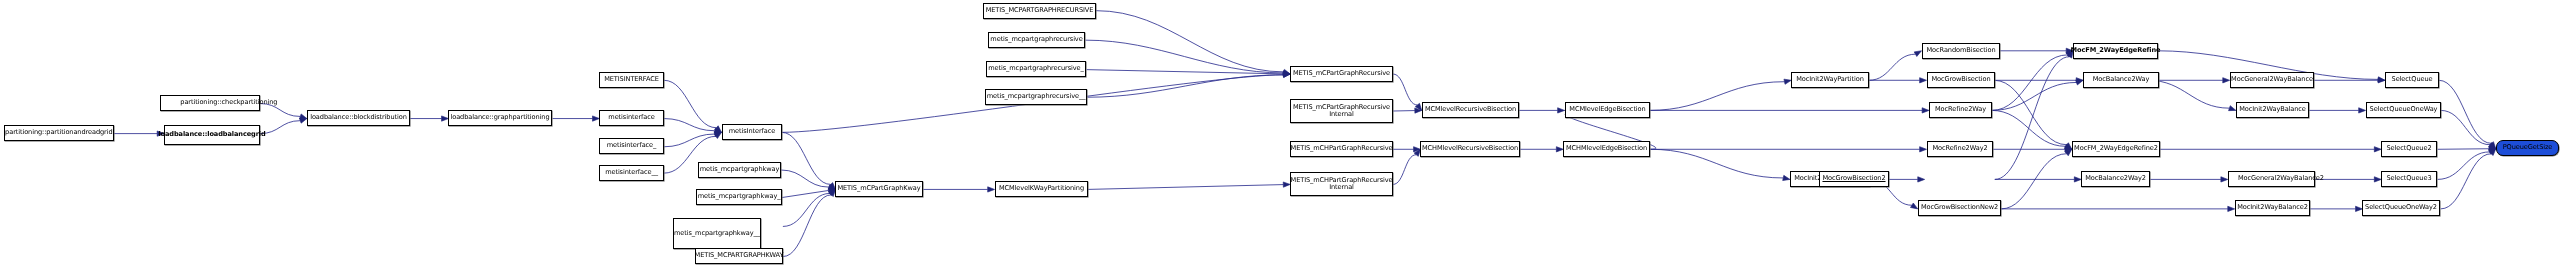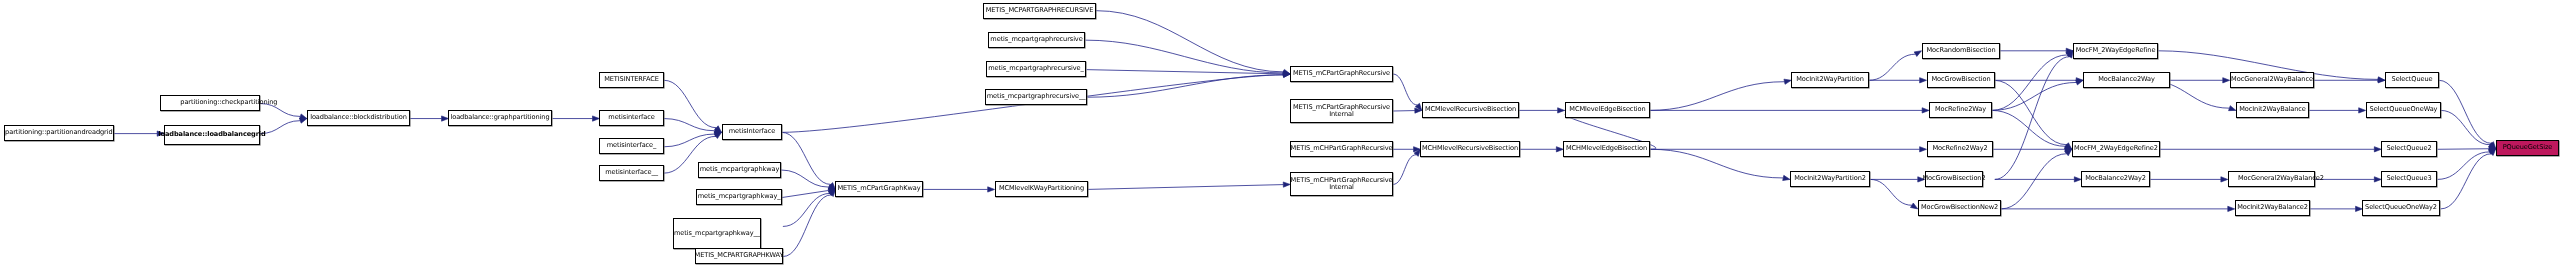--- a/index.html
+++ b/index.html
@@ -24,21 +24,22 @@
     text-align:center;
     font-size:6.6px;
     line-height:7.5px;
     letter-spacing:-0.1px;
     white-space:pre;
     box-shadow:0.6px 0.6px 0 0 #757575;
     padding:0 1.3px;
     z-index:3;
   }
   .node.highlight{
-    background:#be185d;
+    background:#1d4ed8;
+    border-radius:7px;
   }
   #edges{
     position:absolute;
     left:0;top:0;
     width:2576px;height:276px;
     z-index:1;
     pointer-events:none;
   }
   #edges path{fill:none;stroke:#26298c;stroke-width:1.3px;}
   #edges polygon{fill:#1f2478;stroke:#1f2478;stroke-width:1px;}
@@ -200,24 +201,24 @@
     <div class="node" style="left: 1422px; top: 102px; width: 97px; height: 16.3px;">MCMlevelRecursiveBisection</div>
     <div class="node" style="left: 1420px; top: 141px; width: 100px; height: 16.3px;">MCHMlevelRecursiveBisection</div>
     <div class="node" style="left: 1565px; top: 102px; width: 85px; height: 16.3px;">MCMlevelEdgeBisection</div>
     <div class="node" style="left: 1563px; top: 141px; width: 87px; height: 16.3px;">MCHMlevelEdgeBisection</div>
     <div class="node" style="left: 1791px; top: 72px; width: 78px; height: 16.3px;">MocInit2WayPartition</div>
     <div class="node" style="left: 1790px; top: 171px; width: 80px; height: 16.3px;">MocInit2WayPartition2</div>
     <div class="node" style="left: 1922px; top: 43px; width: 78px; height: 16.3px;">MocRandomBisection</div>
     <div class="node" style="left: 1927px; top: 72px; width: 68px; height: 16.3px;">MocGrowBisection</div>
     <div class="node" style="left: 1929px; top: 102px; width: 63px; height: 16.3px;">MocRefine2Way</div>
     <div class="node" style="left: 1927px; top: 141px; width: 66px; height: 16.3px;">MocRefine2Way2</div>
-    <div class="node" style="left: 1925px; top: 171px; width: 58px; height: 16.3px;">MocGrowBisection2</div>
+    <div class="node" style="left: 1819px; top: 171px; width: 70px; height: 16.3px; text-decoration: underline;">MocGrowBisection2</div>
     <div class="node" style="left: 1918px; top: 200px; width: 83px; height: 16.3px;">MocGrowBisectionNew2</div>
-    <div class="node" style="left: 2073px; top: 43px; width: 85px; height: 16.3px;">MocFM_2WayEdgeRefine</div>
-    <div class="node" style="left: 2083px; top: 72px; width: 87px; height: 16.3px;">MocBalance2Way</div>
+    <div class="node" style="left: 2073px; top: 43px; width: 85px; height: 16.3px; font-weight: bold;">MocFM_2WayEdgeRefine</div>
+    <div class="node" style="left: 2083px; top: 72px; width: 76px; height: 16.3px;">MocBalance2Way</div>
     <div class="node" style="left: 2072px; top: 141px; width: 88px; height: 16.3px;">MocFM_2WayEdgeRefine2</div>
     <div class="node" style="left: 2081px; top: 171px; width: 69px; height: 16.3px;">MocBalance2Way2</div>
     <div class="node" style="left: 2230px; top: 72px; width: 84px; height: 16.3px;">MocGeneral2WayBalance</div>
     <div class="node" style="left: 2236px; top: 102px; width: 73px; height: 16.3px;">MocInit2WayBalance</div>
     <div class="node" style="left: 2228px; top: 171px; width: 87px; height: 16.3px; padding-left: 20px;">MocGeneral2WayBalance2</div>
     <div class="node" style="left: 2235px; top: 200px; width: 75px; height: 16.3px;">MocInit2WayBalance2</div>
     <div class="node" style="left: 2385px; top: 72px; width: 54px; height: 16.3px;">SelectQueue</div>
     <div class="node" style="left: 2366px; top: 102px; width: 75px; height: 16.3px;">SelectQueueOneWay</div>
     <div class="node" style="left: 2381px; top: 141px; width: 56px; height: 16.3px;">SelectQueue2</div>
     <div class="node" style="left: 2381px; top: 171px; width: 56px; height: 16.3px;">SelectQueue3</div>

